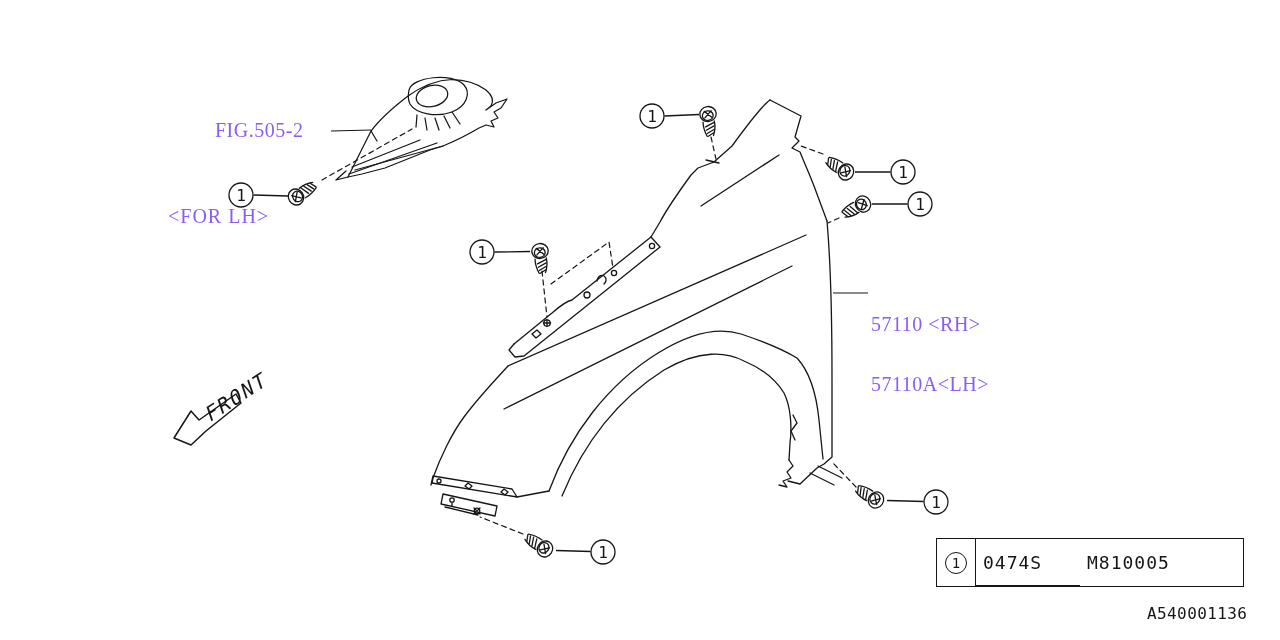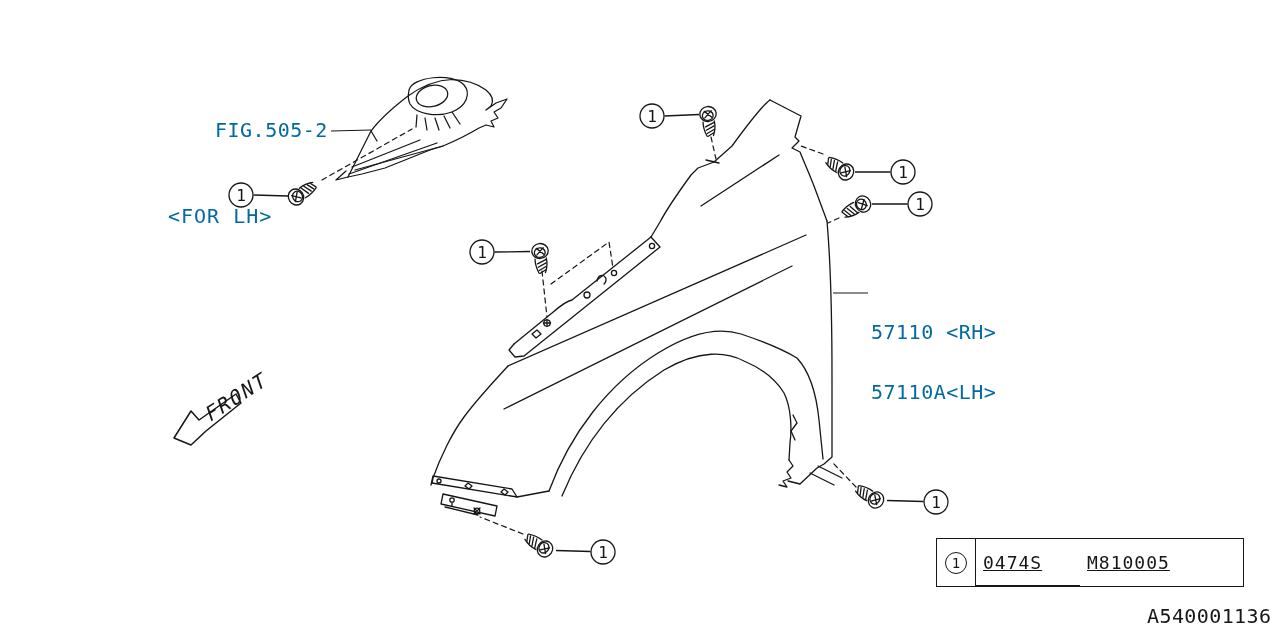--- a/index.html
+++ b/index.html
@@ -1,32 +1,32 @@
 <!DOCTYPE html>
 <html><head>
 <meta charset="utf-8">
 <style>
   html,body{margin:0;padding:0;background:#ffffff;}
   .stage{position:relative;width:1280px;height:640px;background:#ffffff;overflow:hidden;
          font-family:"DejaVu Sans Mono","Liberation Mono",monospace;color:#161616;}
   .stage svg{position:absolute;left:0;top:0;}
-  .lbl{position:absolute;font-size:20px;letter-spacing:0.5px;line-height:20px;white-space:pre;color:#0369a1;}
+  .lbl{position:absolute;font-size:20px;letter-spacing:0.5px;line-height:20px;white-space:pre;color:#8b5cf6;font-family:Liberation Serif, serif;}
   .part-lbls{line-height:20px;}
   .front-label{position:absolute;left:203px;top:404px;font-size:20px;letter-spacing:2px;
                transform:rotate(-33deg) skewX(-14deg);transform-origin:0 0;}
   .legend{position:absolute;left:936px;top:538px;width:308px;height:49px;box-sizing:border-box;
           border:1.6px solid #161616;display:flex;background:#fff;}
   .legend-badge{width:38px;border-right:1.6px solid #161616;display:flex;align-items:center;justify-content:center;}
   .badge-circle{width:22px;height:22px;box-sizing:border-box;border:1.4px solid #161616;border-radius:50%;
                 display:flex;align-items:center;justify-content:center;font-size:14px;}
-  .legend-grid{flex:1;display:grid;grid-template-columns:104px 1fr;grid-auto-rows:1fr;text-decoration:underline;}
+  .legend-grid{flex:1;display:grid;grid-template-columns:104px 1fr;grid-auto-rows:1fr;}
   .lcell{font-size:18px;letter-spacing:1px;padding-left:7px;display:flex;align-items:center;box-sizing:border-box;}
   .row1{border-bottom:1.6px solid #161616;}
   .col1{border-right:0;}
-  .dwgno{position:absolute;left:1147px;top:604px;font-size:20px;letter-spacing:0.4px;}
+  .dwgno{position:absolute;left:1147px;top:604px;font-size:16px;letter-spacing:0.4px;}
 </style>
 </head>
 <body>
 
 <div class="stage">
 
   <svg width="1280" height="640" viewBox="0 0 1280 640">
     <defs>
       <g id="screw" stroke="#161616" stroke-width="1.3" fill="none" stroke-linecap="round">
         <ellipse cx="0" cy="0" rx="7.5" ry="8.2"></ellipse>
@@ -165,21 +165,21 @@
 
     <g stroke="#161616" stroke-width="1.5" fill="none" stroke-linejoin="round">
       <polygon points="174,438 191,411 199,420 236,394 241,403 206,431 191,445"></polygon>
     </g>
   </svg>
 
   <div class="lbl" style="left:215px;top:120px;">FIG.505-2</div>
 
   <div class="lbl" style="left:168px;top:206px;letter-spacing:1px;">&lt;FOR LH&gt;</div>
 
-  <div class="lbl part-lbls" style="left:871px;top:282px;text-align:right;">
+  <div class="lbl part-lbls" style="left:871px;top:274px;">
     <div>57110 &lt;RH&gt;</div>
     <div>57110A&lt;LH&gt;</div>
   </div>
 
   <div class="front-label">FRONT</div>
 
   <div class="legend">
     <div class="legend-badge">
       <span class="badge-circle">1</span>
     </div>

